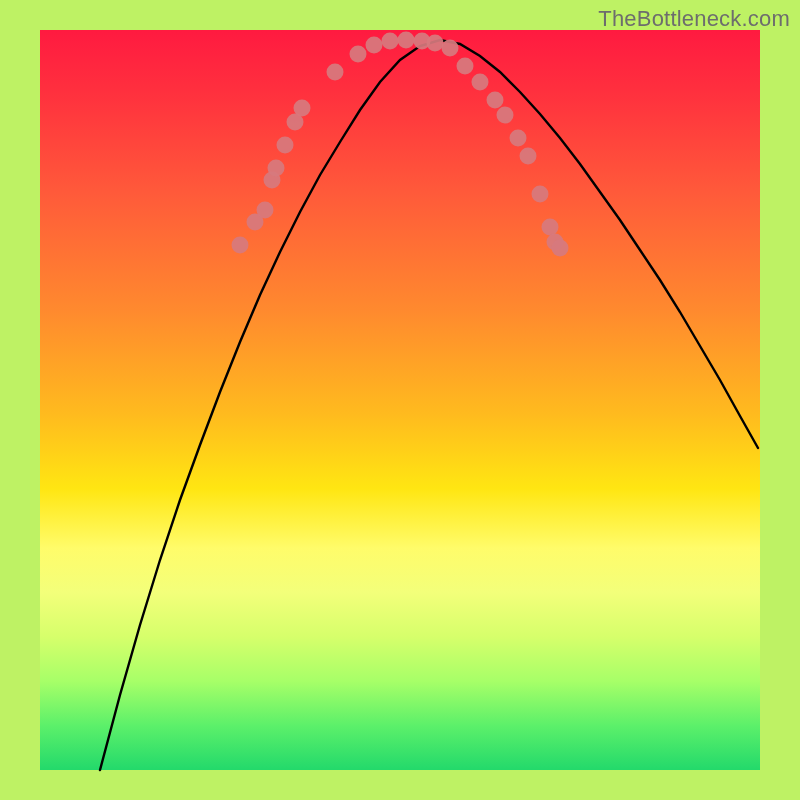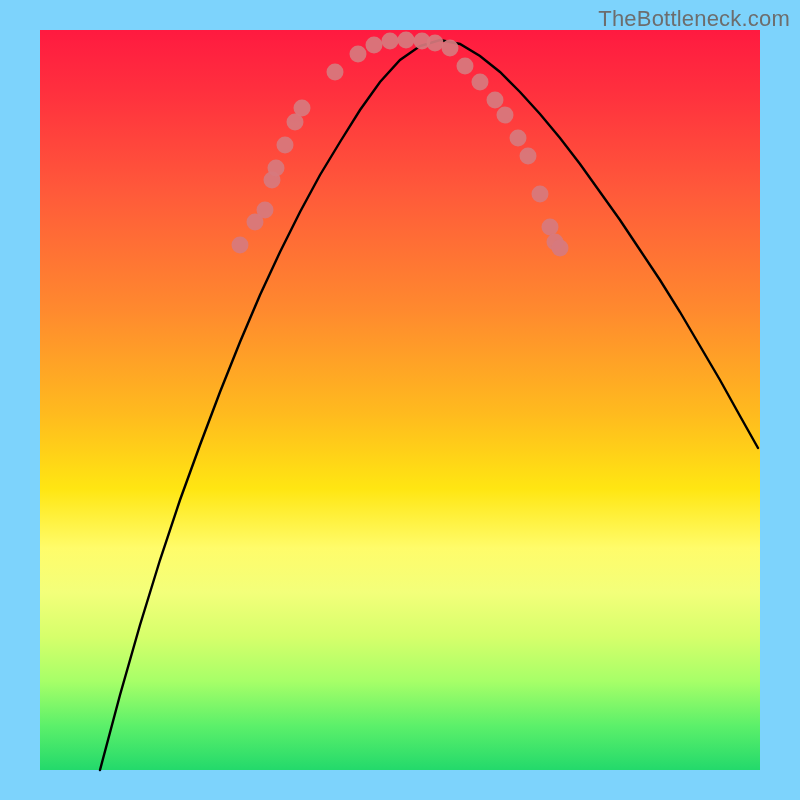--- a/index.html
+++ b/index.html
@@ -8,21 +8,21 @@
     width: 800px;
     height: 800px;
     overflow: hidden;
     background: #000;
     font-family: Arial, Helvetica, sans-serif;
   }
   .frame {
     position: relative;
     width: 800px;
     height: 800px;
-    background: #7dd3fc;
+    background: #bef264;
   }
   .plot-area {
     position: absolute;
     left: 40px;
     top: 30px;
     width: 720px;
     height: 740px;
     
     background: linear-gradient(
       to bottom,

